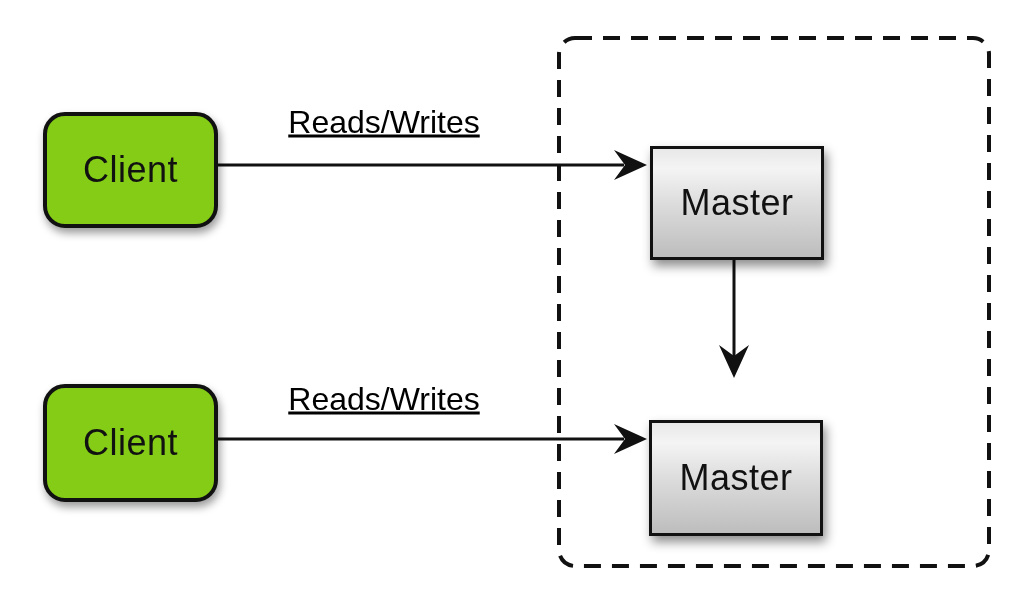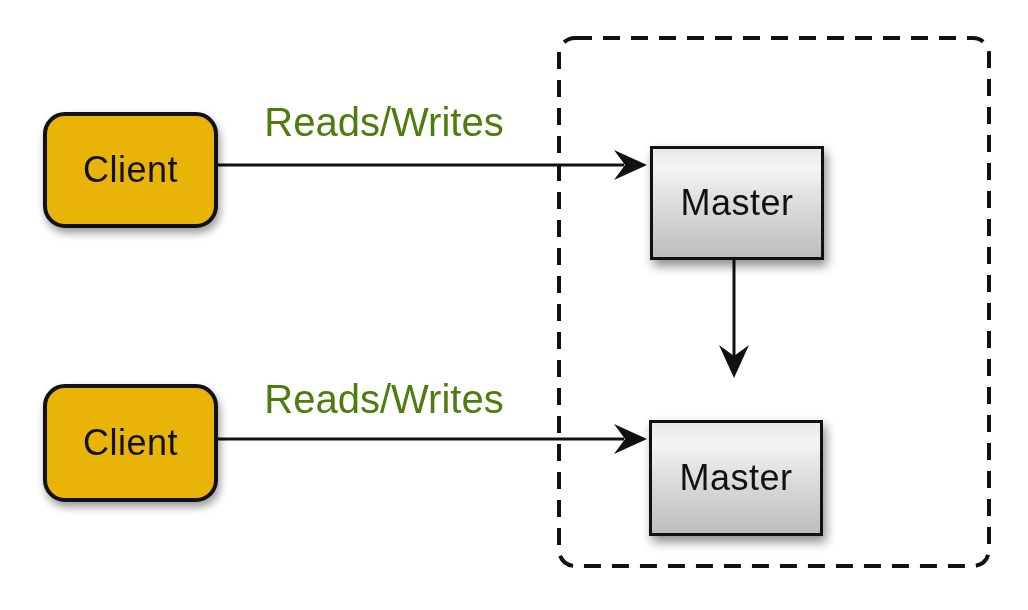--- a/index.html
+++ b/index.html
@@ -27,43 +27,44 @@
     display: flex;
     align-items: center;
     justify-content: center;
     font-size: 36px;
     color: #111111;
     letter-spacing: 0.5px;
   }
   .client {
     width: 167px;
     height: 108px;
-    background: #eab308;
+    background: #84cc16;
     border: 4px solid #111111;
     border-radius: 22px;
     box-shadow: 2px 5px 9px rgba(0,0,0,0.40);
   }
   .client-top { left: 43px; top: 112px; }
   .client-bottom { left: 43px; top: 384px; height: 110px; }
   .master {
     width: 168px;
     height: 108px;
     background: linear-gradient(180deg, #e8e8e8 0%, #f4f4f4 18%, #dedede 48%, #bdbdbd 100%);
     border: 3px solid #111111;
     box-shadow: 3px 6px 10px rgba(0,0,0,0.45);
     margin-top: 36px;
   }
   .master-top { left: 650px; top: 110px; }
   .master-bottom { left: 649px; top: 384px; height: 110px; }
   .edge-label {
     position: absolute;
     transform: translate(-50%, -50%);
-    font-size: 40px;
-    color: #4d7c0f;
+    font-size: 32px;
+    color: #000000;
     white-space: nowrap;
+    text-decoration: underline;
   }
   .label-rw-top { left: 384px; top: 122px; }
   .label-rw-bottom { left: 384px; top: 399px; }
   .label-replication { left: 868px; top: 300px; }
 </style>
 </head>
 <body>
 
 <div class="canvas">
 

